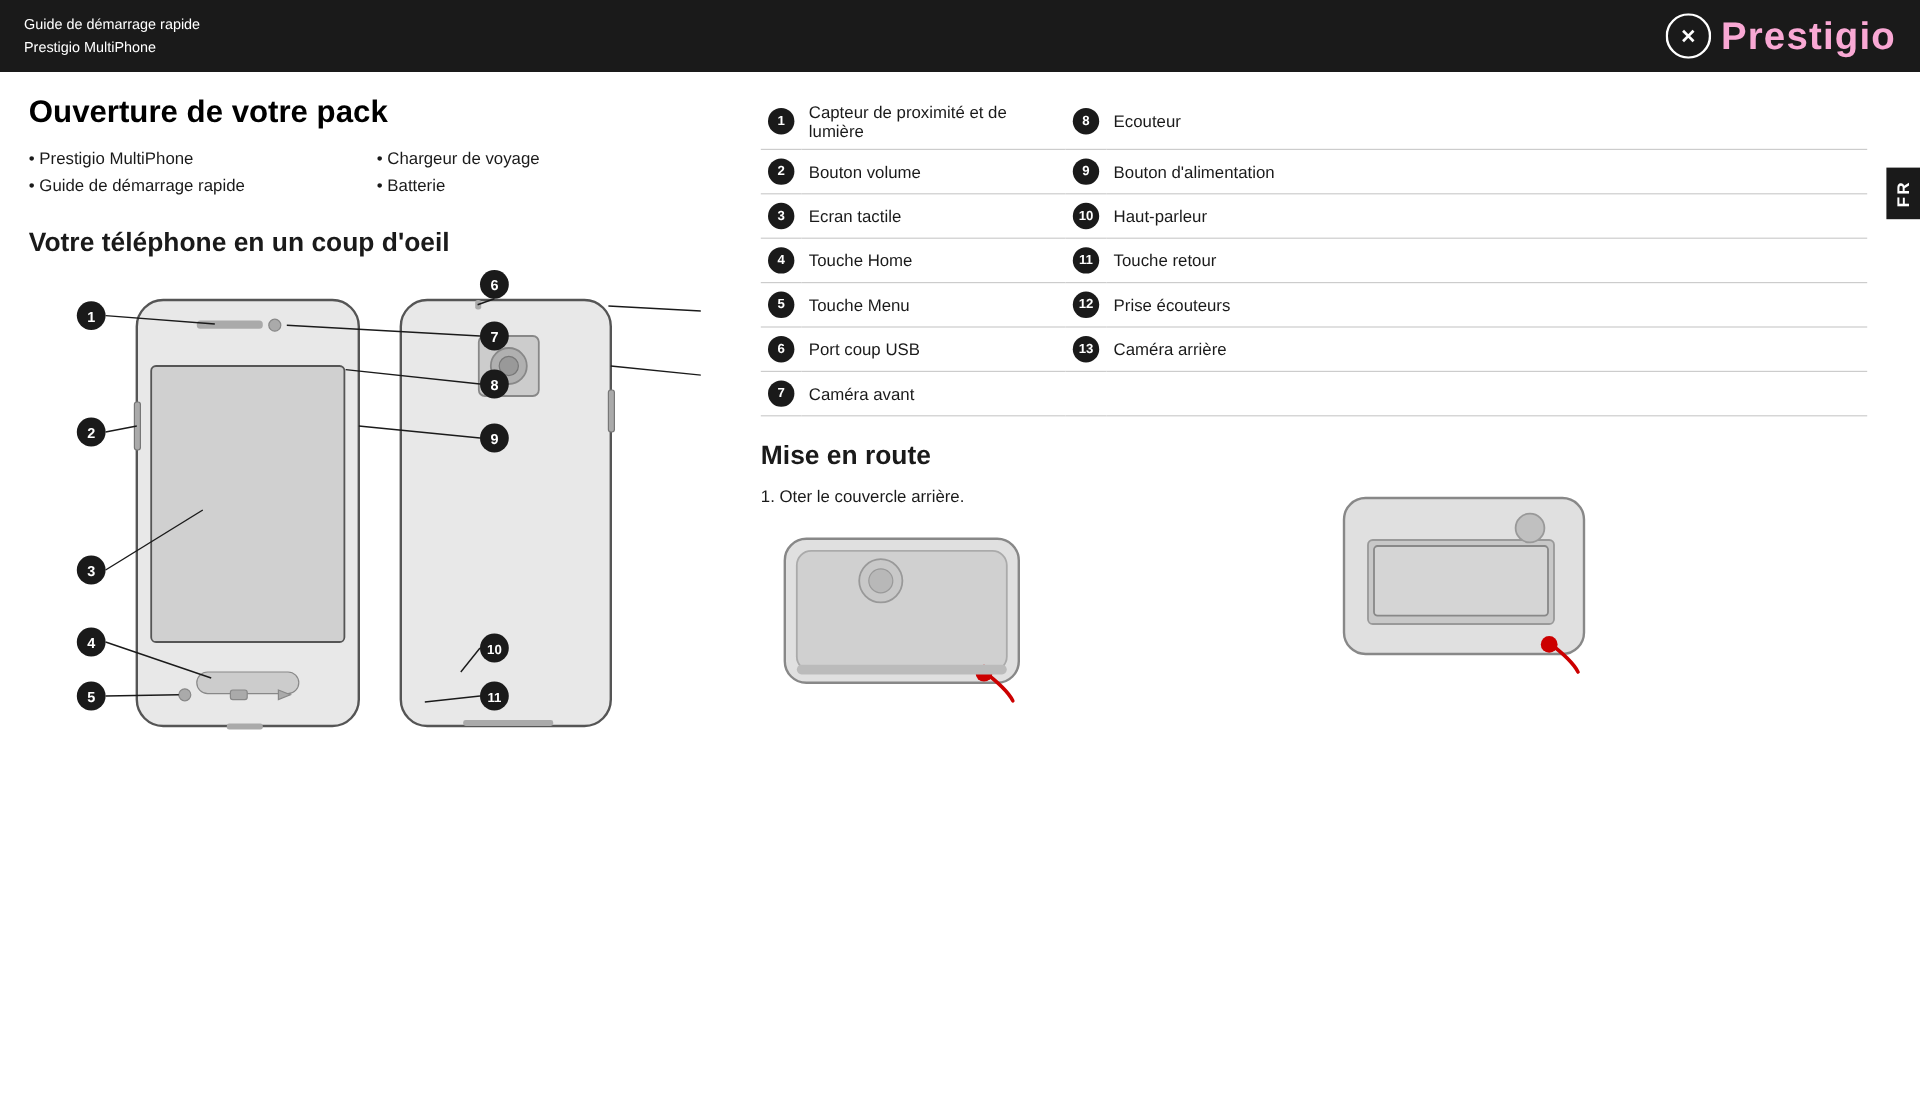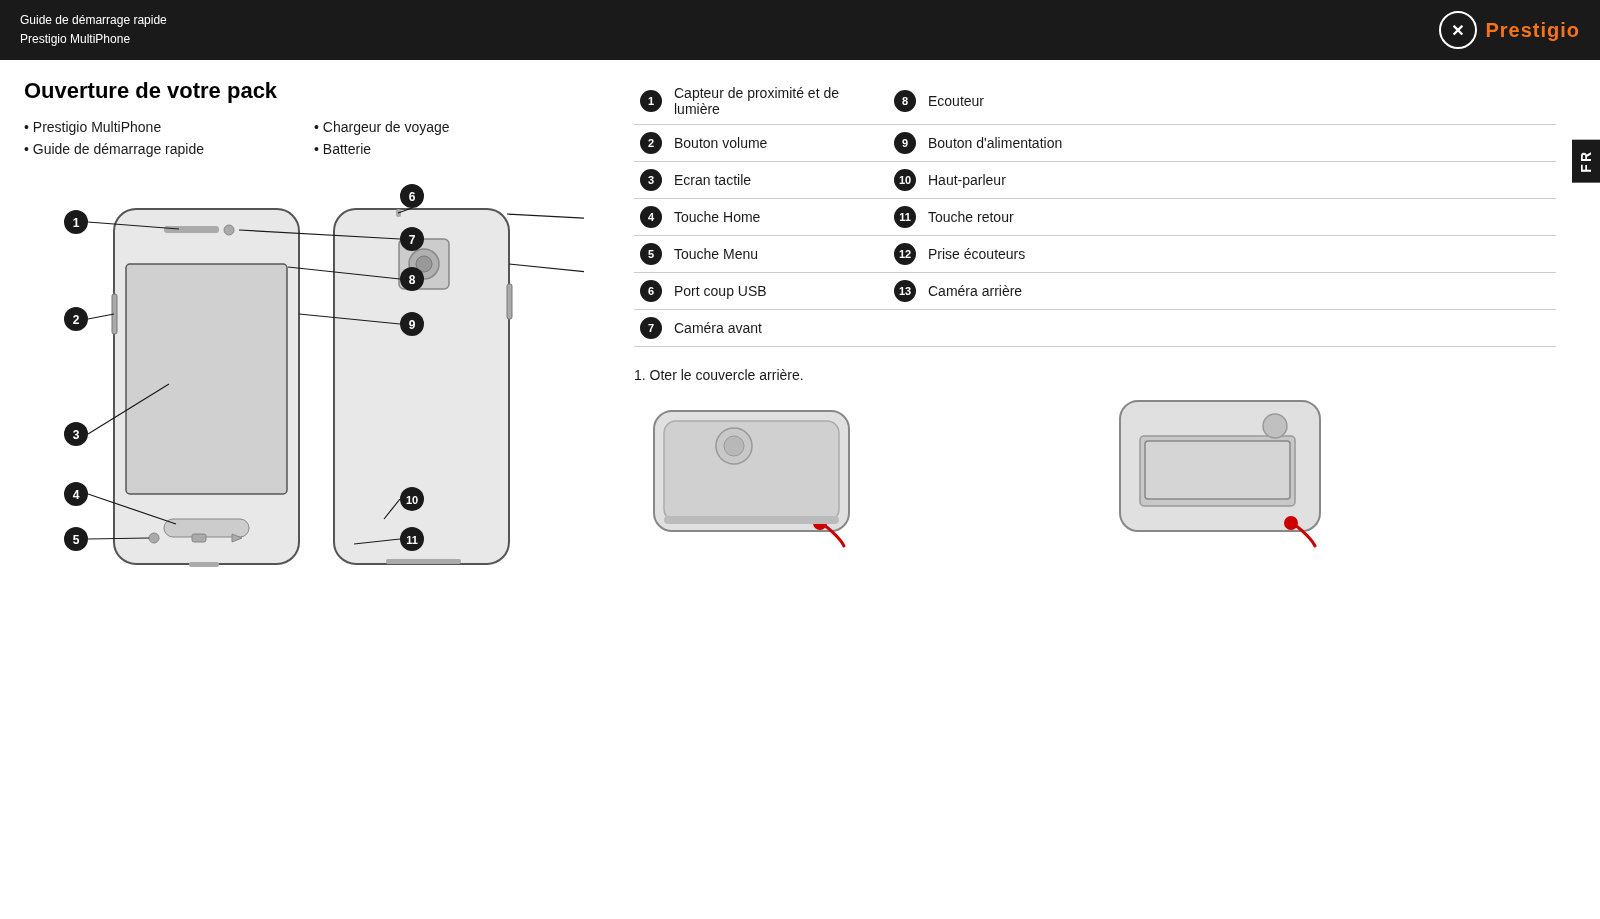--- a/index.html
+++ b/index.html
@@ -26,23 +26,23 @@
     .header-left {
       font-size: 12px;
       line-height: 1.6;
     }
     .header-right {
       display: flex;
       align-items: center;
       gap: 8px;
     }
     .prestigio-logo-text {
-      font-size: 20px;
-      font-weight: bold;
-      color: #f97316;
+      font-size: 32px;
+      font-weight: bold;
+      color: #f9a8d4;
       letter-spacing: 1px;
       text-align: center;
     }
     .logo-icon {
       width: 38px;
       height: 38px;
     }
 
     
     .fr-tab {
@@ -67,21 +67,21 @@
       padding: 18px 24px;
       gap: 30px;
     }
 
     
     .left-col {
       flex: 0 0 580px;
     }
 
     .section-title {
-      font-size: 22px;
+      font-size: 26px;
       font-weight: bold;
       margin-bottom: 12px;
       color: #000;
     }
 
     .pack-list {
       display: flex;
       gap: 0;
       margin-bottom: 24px;
     }
@@ -145,21 +145,21 @@
     
     .mise-title {
       font-size: 22px;
       font-weight: bold;
       margin-bottom: 12px;
     }
 
     .steps-row {
       display: flex;
       gap: 20px;
-      align-items: flex-end;
+      align-items: flex-start;
     }
     .step-item {
       flex: 1;
     }
     .step-label {
       font-size: 14px;
       margin-bottom: 8px;
     }
 
     .step-image {
@@ -213,20 +213,21 @@
         </ul>
       </div>
       <div class="pack-col">
         <ul>
           <li>Chargeur de voyage</li>
           <li>Batterie</li>
         </ul>
       </div>
     </div>
 
+    <div class="phone-diagram-title">Votre téléphone en un coup d'oeil</div>
 
     <div class="phone-diagram">
       <svg width="560" height="410" viewBox="0 0 560 410" xmlns="http://www.w3.org/2000/svg">
 
         <rect x="90" y="25" width="185" height="355" rx="22" ry="22" fill="#e8e8e8" stroke="#555" stroke-width="2"></rect>
 
         <rect x="102" y="80" width="161" height="230" rx="4" fill="#d0d0d0" stroke="#555" stroke-width="1.5"></rect>
 
         <rect x="140" y="42" width="55" height="7" rx="3" fill="#aaa"></rect>
 
@@ -351,20 +352,21 @@
             <td>Caméra arrière</td>
           </tr>
           <tr>
             <td><span class="badge">7</span></td>
             <td>Caméra avant</td>
             <td colspan="2"></td>
           </tr>
         </tbody>
     </table>
 
+    <div class="mise-title">Mise en route</div>
 
     <div class="steps-row">
       <div class="step-item">
         <div class="step-label">1.  Oter le couvercle arrière.</div>
         
         <svg class="step-image" viewBox="0 0 240 160" xmlns="http://www.w3.org/2000/svg">
           <rect x="20" y="20" width="195" height="120" rx="18" fill="#e0e0e0" stroke="#888" stroke-width="2"></rect>
           <rect x="30" y="30" width="175" height="100" rx="12" fill="#d0d0d0" stroke="#aaa" stroke-width="1.5"></rect>
 
           <circle cx="100" cy="55" r="18" fill="#c8c8c8" stroke="#999" stroke-width="1.5"></circle>

